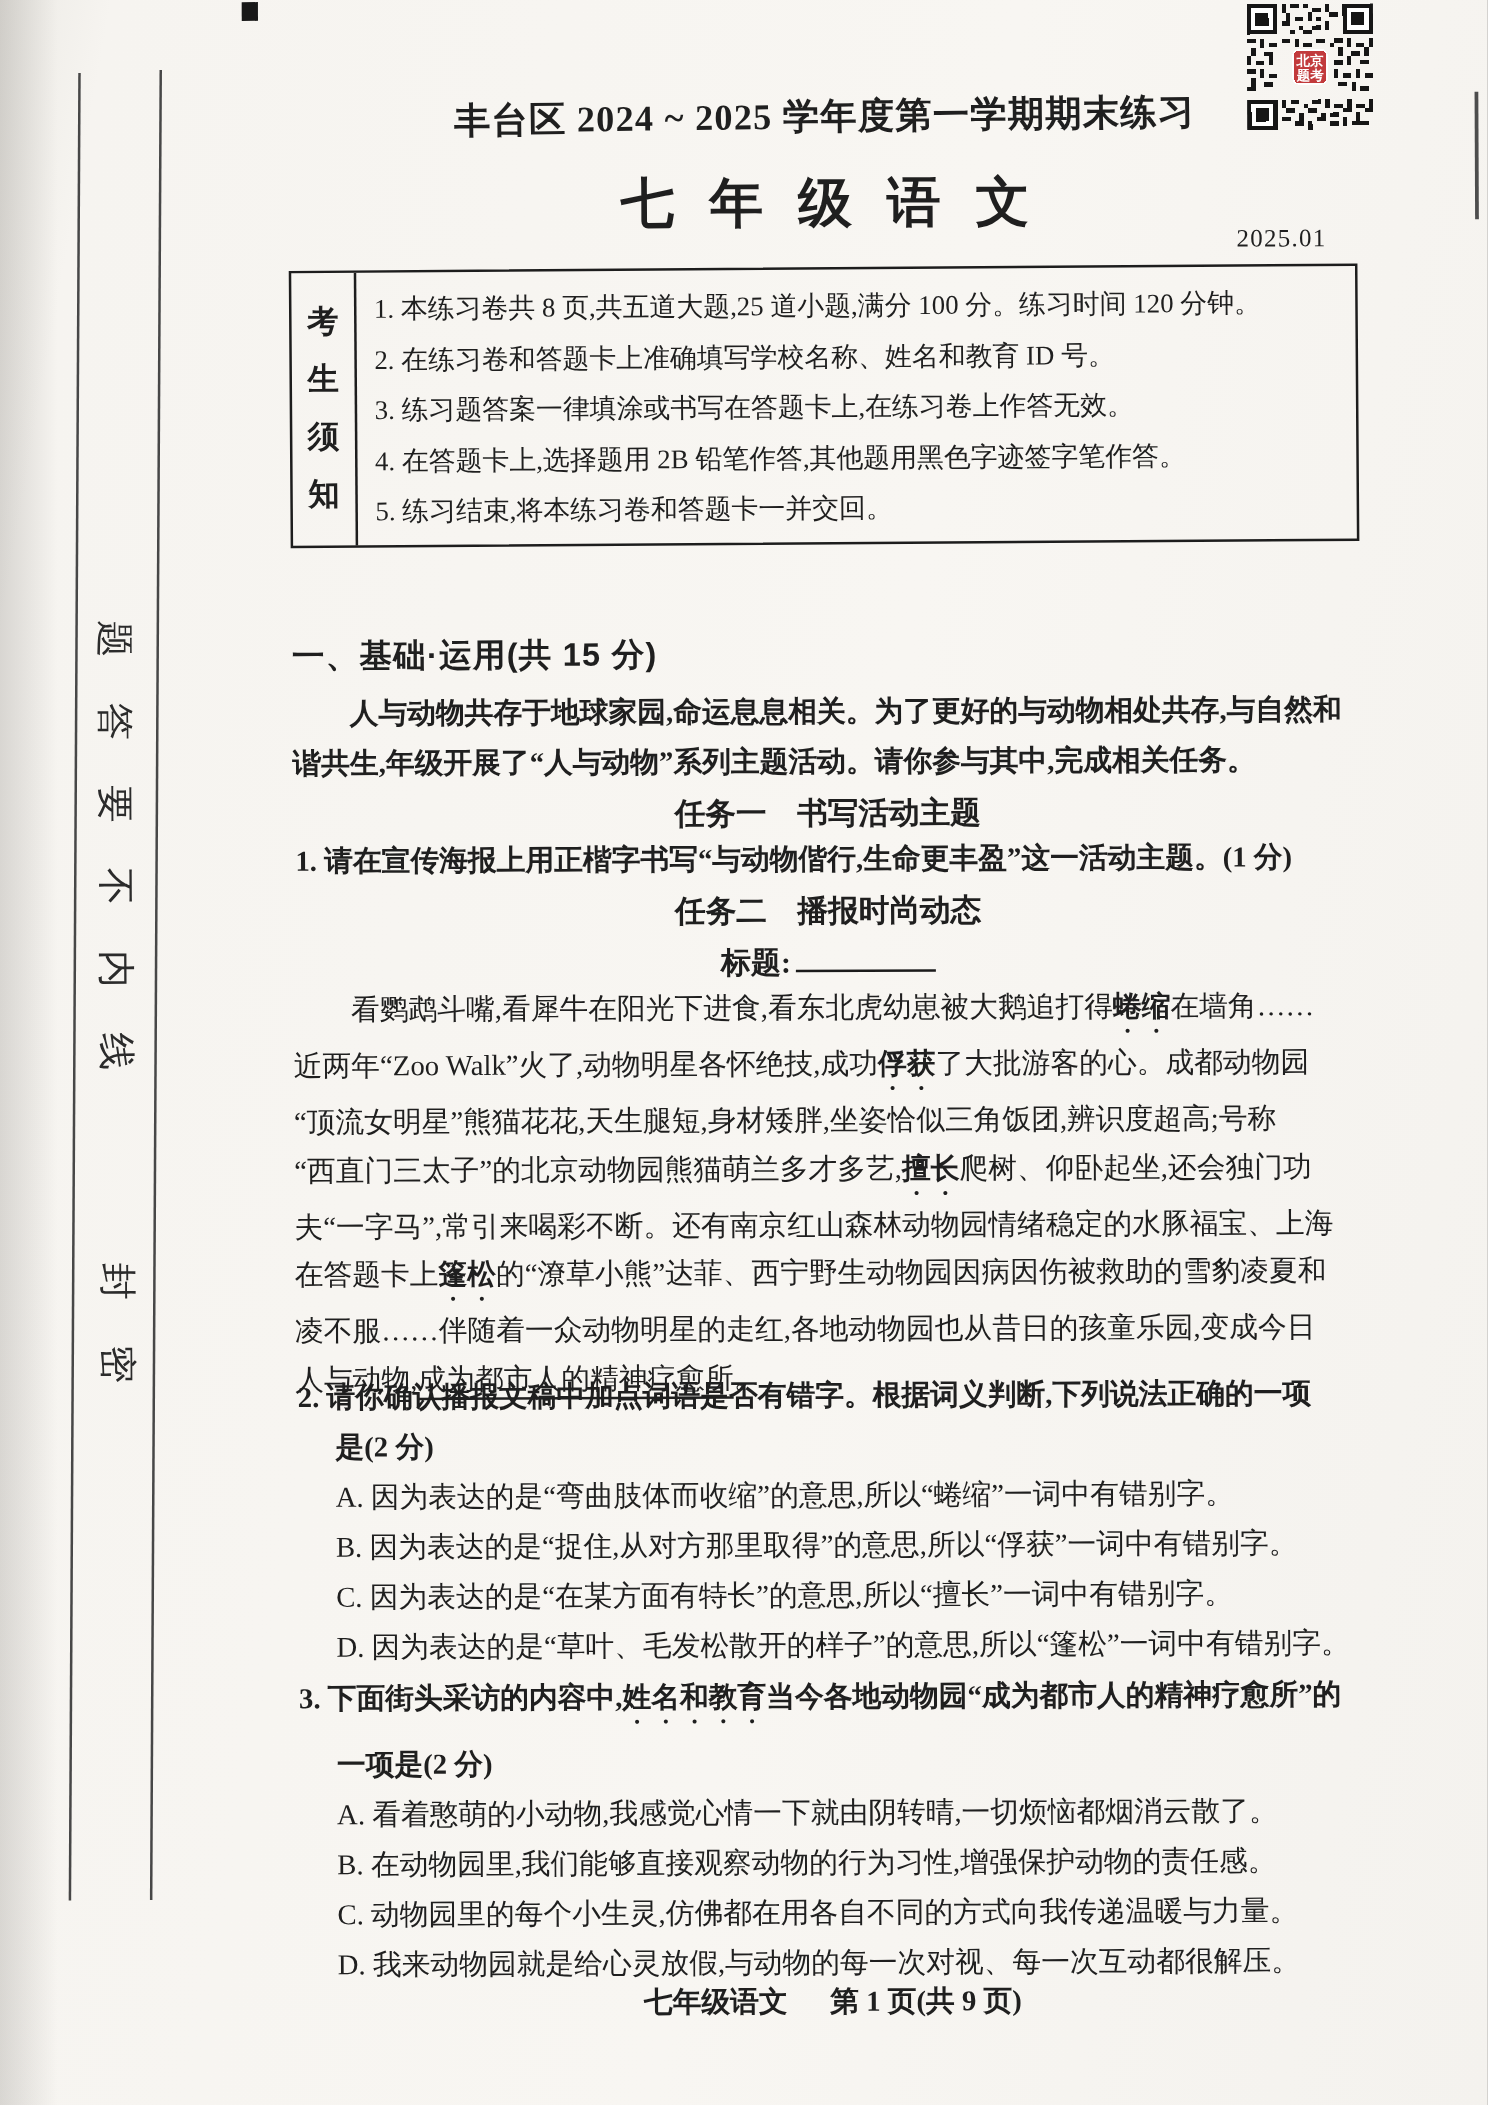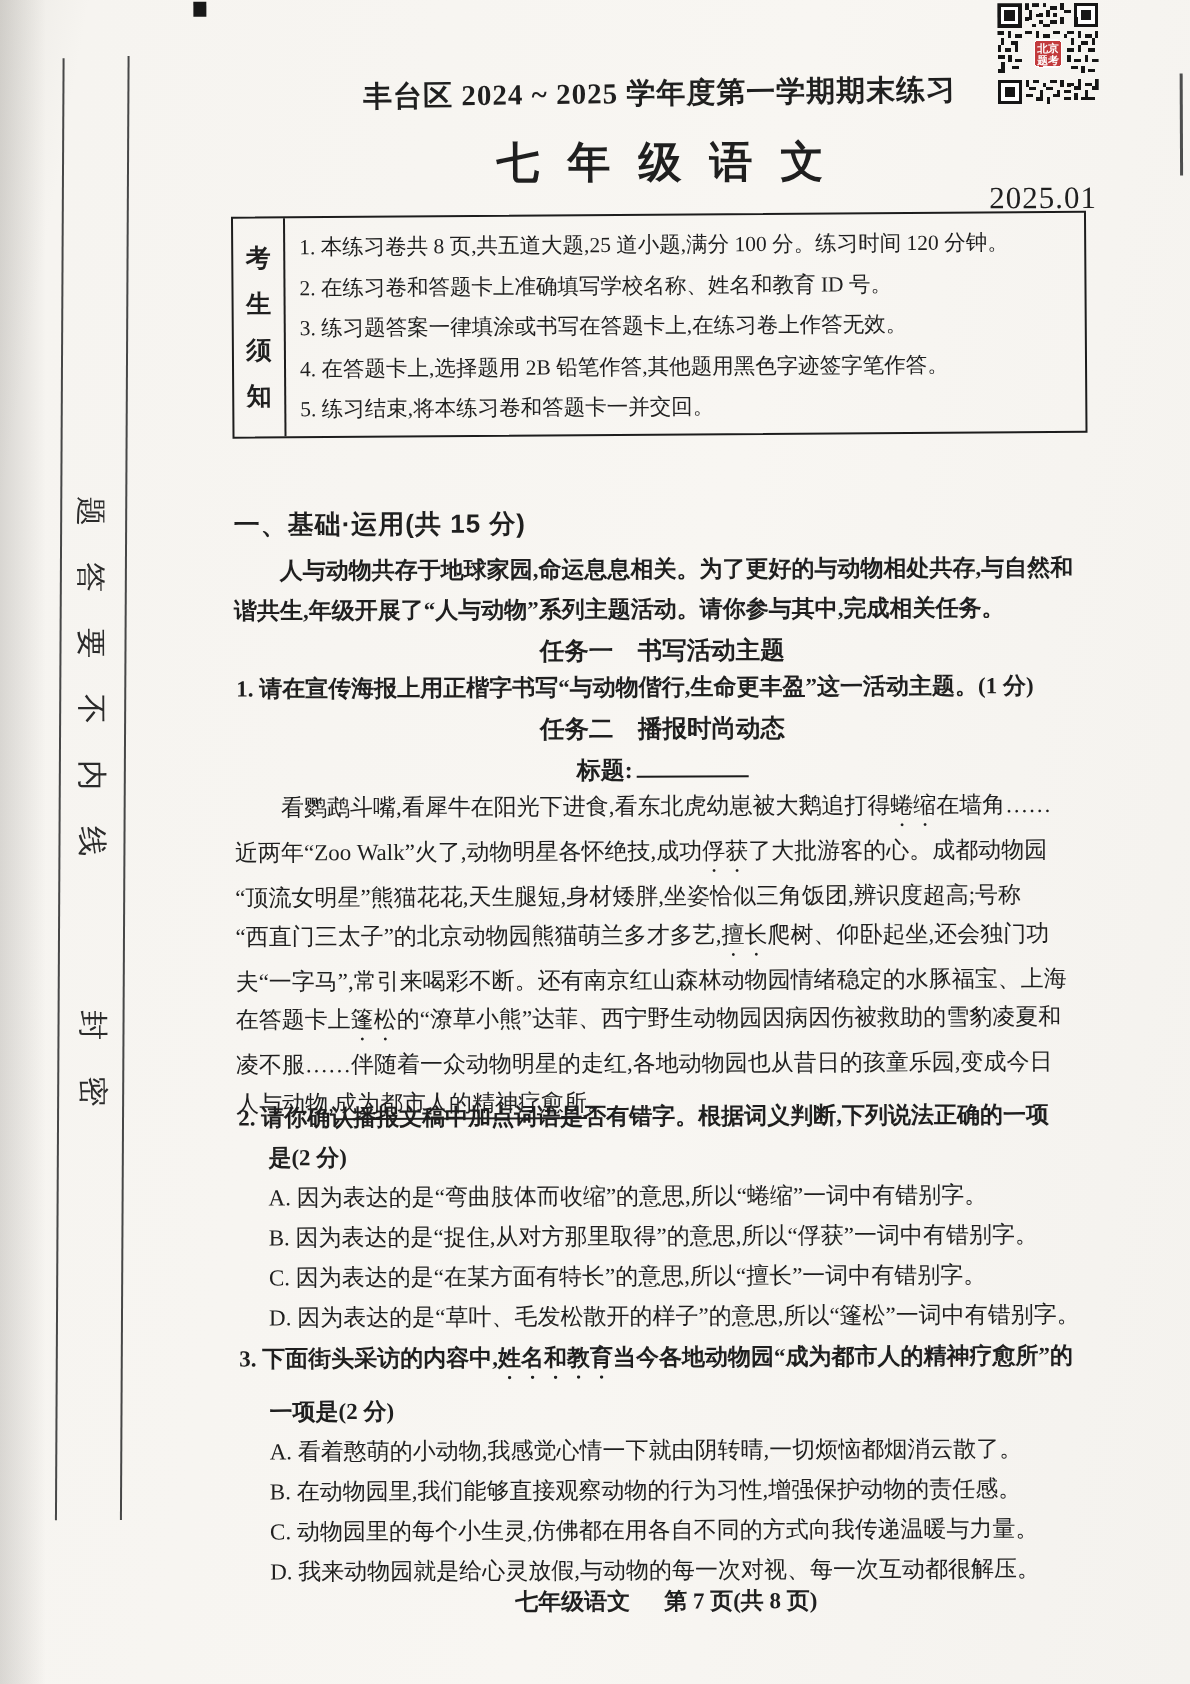--- a/index.html
+++ b/index.html
@@ -10,21 +10,21 @@
   .edge-shade{position:absolute;left:0;top:0;width:46px;height:100%;
     background:linear-gradient(90deg,rgba(60,55,50,.16),rgba(60,55,50,0));}
   .corner-mark{position:absolute;left:197px;top:0;width:13px;height:15px;background:#181818;}
   .right-mark{position:absolute;left:1183px;top:76px;width:3px;height:102px;background:#4d4d4d;}
 
   
   .exam-title{position:absolute;left:233px;top:74px;width:860px;text-align:center;
     font-size:29px;font-weight:600;letter-spacing:1px;transform:rotate(-0.45deg);white-space:nowrap;}
   .subject-title{position:absolute;left:233px;top:134px;width:860px;text-align:center;
     font-size:43px;font-weight:700;letter-spacing:28px;text-indent:28px;white-space:nowrap;}
-  .date{position:absolute;left:992px;top:182px;font-size:31px;letter-spacing:1px;}
+  .date{position:absolute;left:992px;top:182px;font-size:20px;letter-spacing:1px;}
 
   
   .qr{position:absolute;left:1001px;top:5px;width:101px;height:101px;}
 
   
   .notice{position:absolute;left:234px;top:214px;width:851px;height:218px;
     border:2.5px solid #1d1d1d;display:flex;transform:rotate(-0.15deg);background:transparent;}
   .notice-label{width:50px;border-right:2px solid #1d1d1d;display:flex;flex-direction:column;
     align-items:center;justify-content:center;font-size:25px;font-weight:600;}
   .notice-label .ch{height:46px;line-height:46px;}
@@ -55,21 +55,21 @@
     vertical-align:baseline;margin-left:4px;}
   .broadcast{position:absolute;left:235px;top:788px;width:860px;font-size:23px;}
   .broadcast .line{line-height:38.5px;}
   .q-block{position:absolute;left:237px;width:858px;font-size:23px;}
   .q2{top:1097px;} .q3{top:1338px;}
   .q-stem{font-weight:600;}
   .opt{padding-left:30px;}
   .q3-stem2{margin-top:7px;}
 
   .em-dot{-webkit-text-emphasis:filled dot;-webkit-text-emphasis-position:under right;
-    text-emphasis:filled dot;text-emphasis-position:under right;}
+    text-emphasis:filled dot;text-emphasis-position:under right;font-weight:bold;}
   .em-u{text-decoration:underline;text-decoration-thickness:2px;text-underline-offset:7px;}
 
   .footer{position:absolute;left:233px;top:1586px;width:860px;text-align:center;
     font-size:23px;font-weight:600;white-space:nowrap;}
   .footer .footer-subject{margin-right:34px;}
 </style>
 </head>
 <body>
 
 <div class="page">
@@ -253,17 +253,17 @@
       <div class="line q-stem opt q3-stem2">一项是(2 分)</div>
       <div>
           <div class="line opt">A. 看着憨萌的小动物,我感觉心情一下就由阴转晴,一切烦恼都烟消云散了。</div>
           <div class="line opt">B. 在动物园里,我们能够直接观察动物的行为习性,增强保护动物的责任感。</div>
           <div class="line opt">C. 动物园里的每个小生灵,仿佛都在用各自不同的方式向我传递温暖与力量。</div>
           <div class="line opt">D. 我来动物园就是给心灵放假,与动物的每一次对视、每一次互动都很解压。</div>
         </div>
     </div>
 
     <div class="footer">
-      <span class="footer-subject">七年级语文</span><span>第 7 页(共 8 页)</span>
+      <span class="footer-subject">七年级语文</span><span>第 1 页(共 9 页)</span>
     </div>
 
   </div>
 </div>
 
 </body></html>

